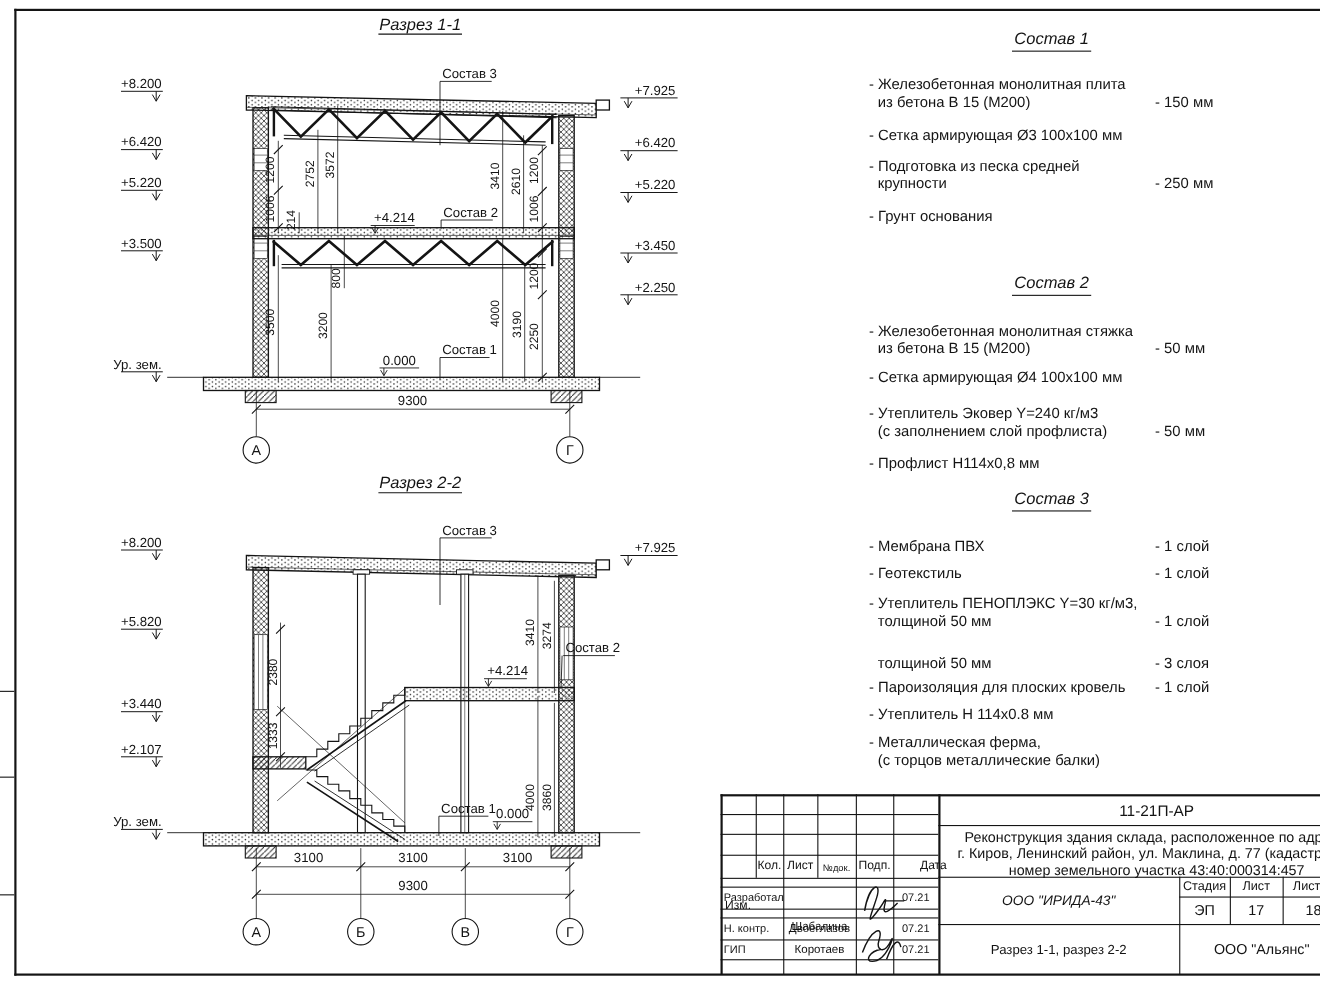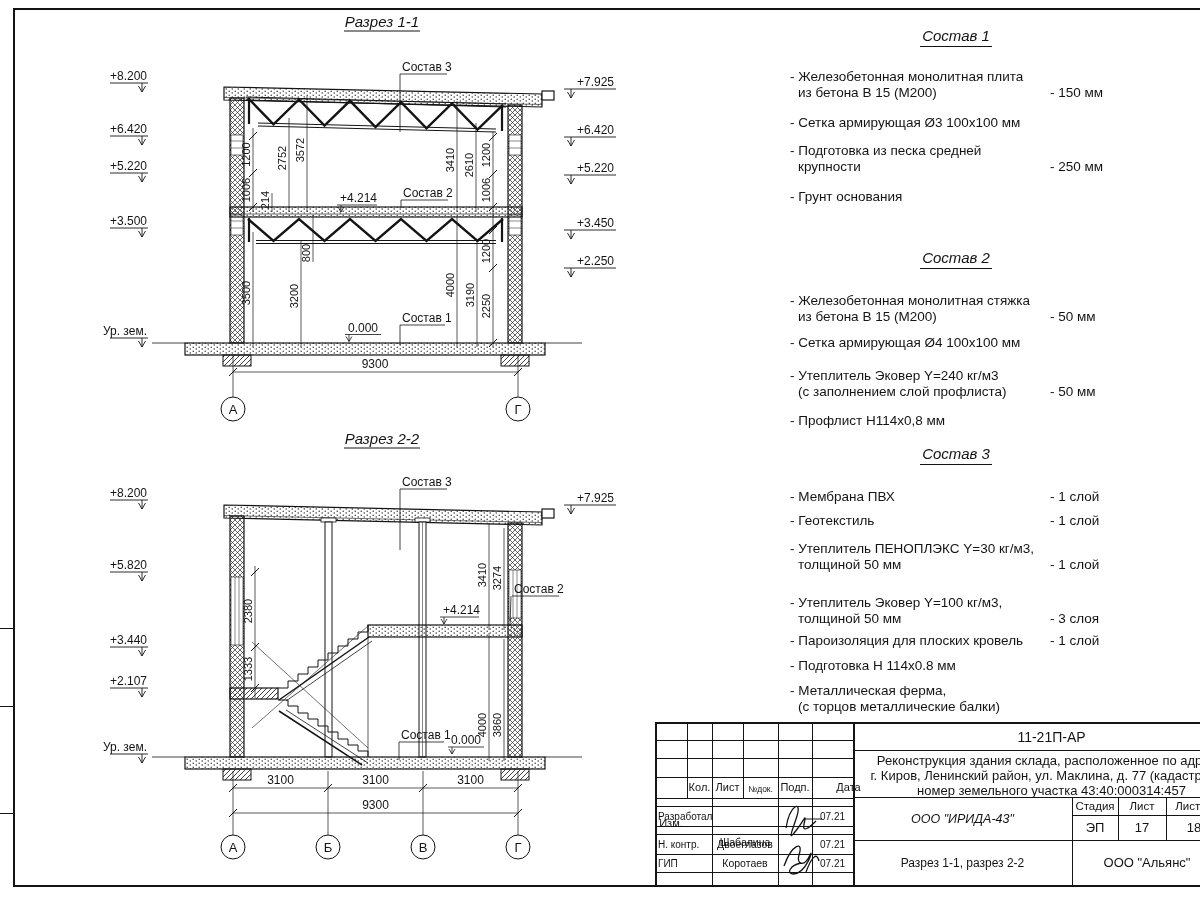--- a/index.html
+++ b/index.html
@@ -375,30 +375,29 @@
   <div class="s-item" style="margin-bottom:12px;">
     <div>- Геотекстиль</div>
     <span class="s-val">- 1 слой</span>
   </div>
   <div class="s-item" style="margin-bottom:22px;">
     <div>- Утеплитель ПЕНОПЛЭКС Y=30 кг/м3,</div>
     <div class="s-l2">толщиной 50 мм</div>
     <span class="s-val">- 1 слой</span>
   </div>
   <div class="s-item" style="margin-bottom:6px;">
-    <div>- Утеплитель Эковер Y=100 кг/м3,</div>
     <div class="s-l2">толщиной 50 мм</div>
     <span class="s-val">- 3 слоя</span>
   </div>
   <div class="s-item" style="margin-bottom:9px;">
     <div>- Пароизоляция для плоских кровель</div>
     <span class="s-val">- 1 слой</span>
   </div>
   <div class="s-item" style="margin-bottom:9px;">
-    <div>- Подготовка Н 114х0.8 мм</div>
+    <div>- Утеплитель Н 114х0.8 мм</div>
   </div>
   <div class="s-item">
     <div>- Металлическая ферма,</div>
     <div class="s-l2">(с торцов металлические балки)</div>
   </div>
 </div>
 
 <div>
 
   <div class="hline" style="left:655px;top:722px;width:595px;height:2px;"></div>

